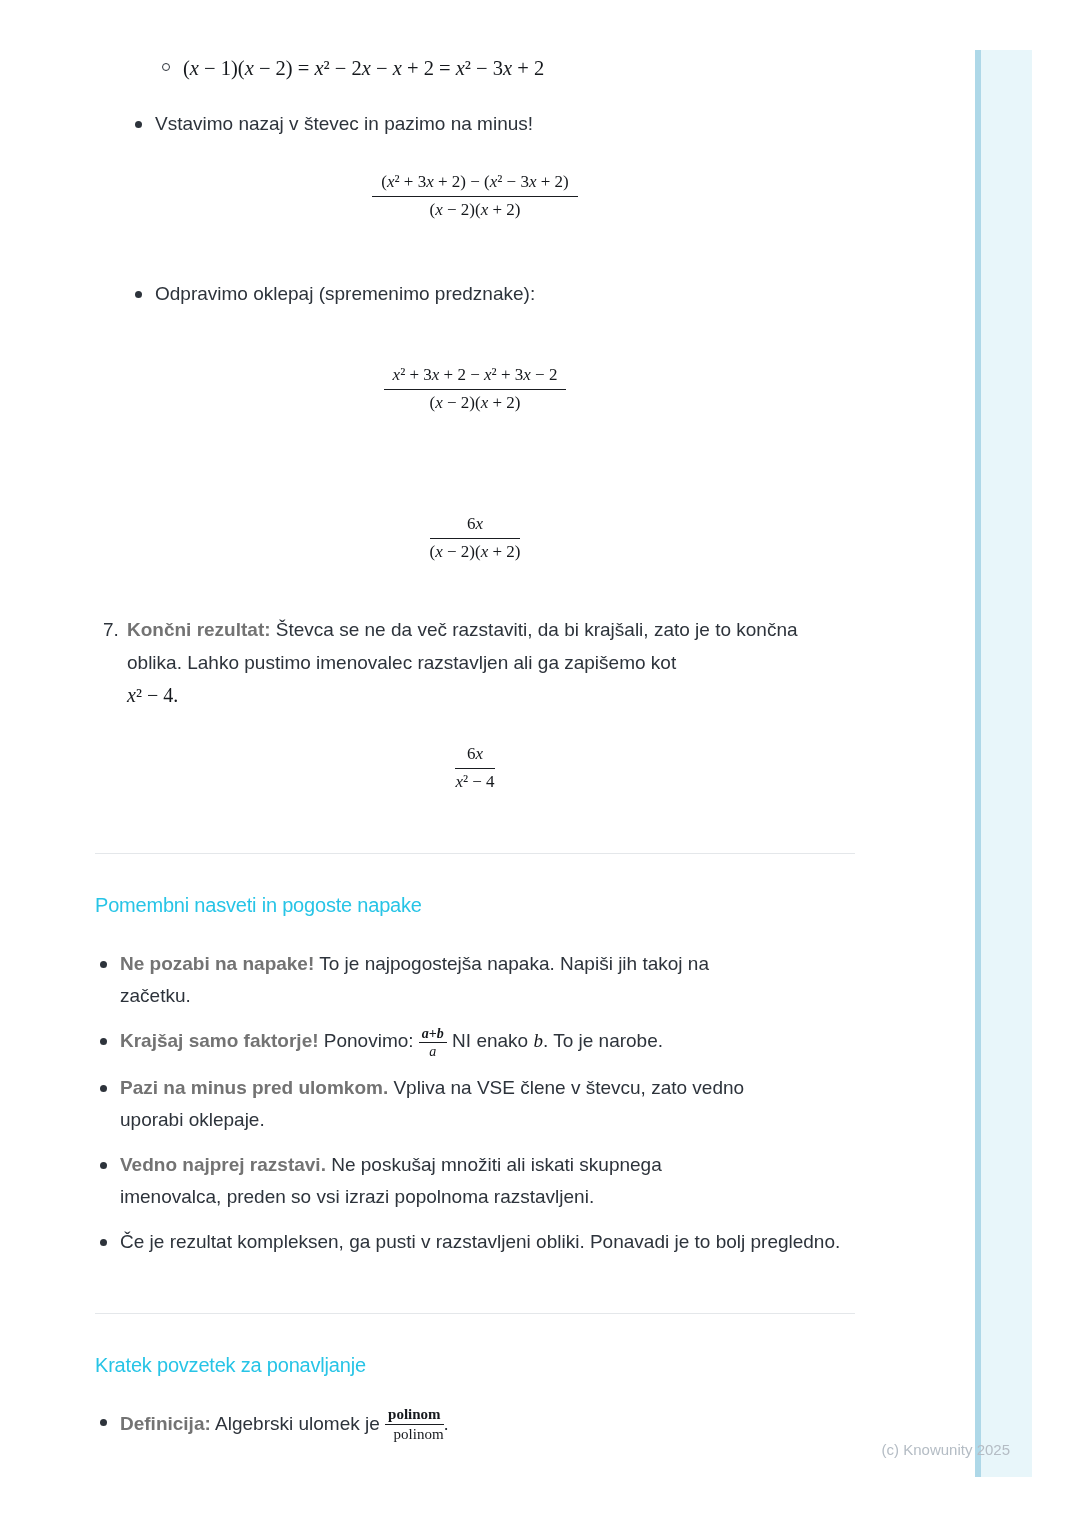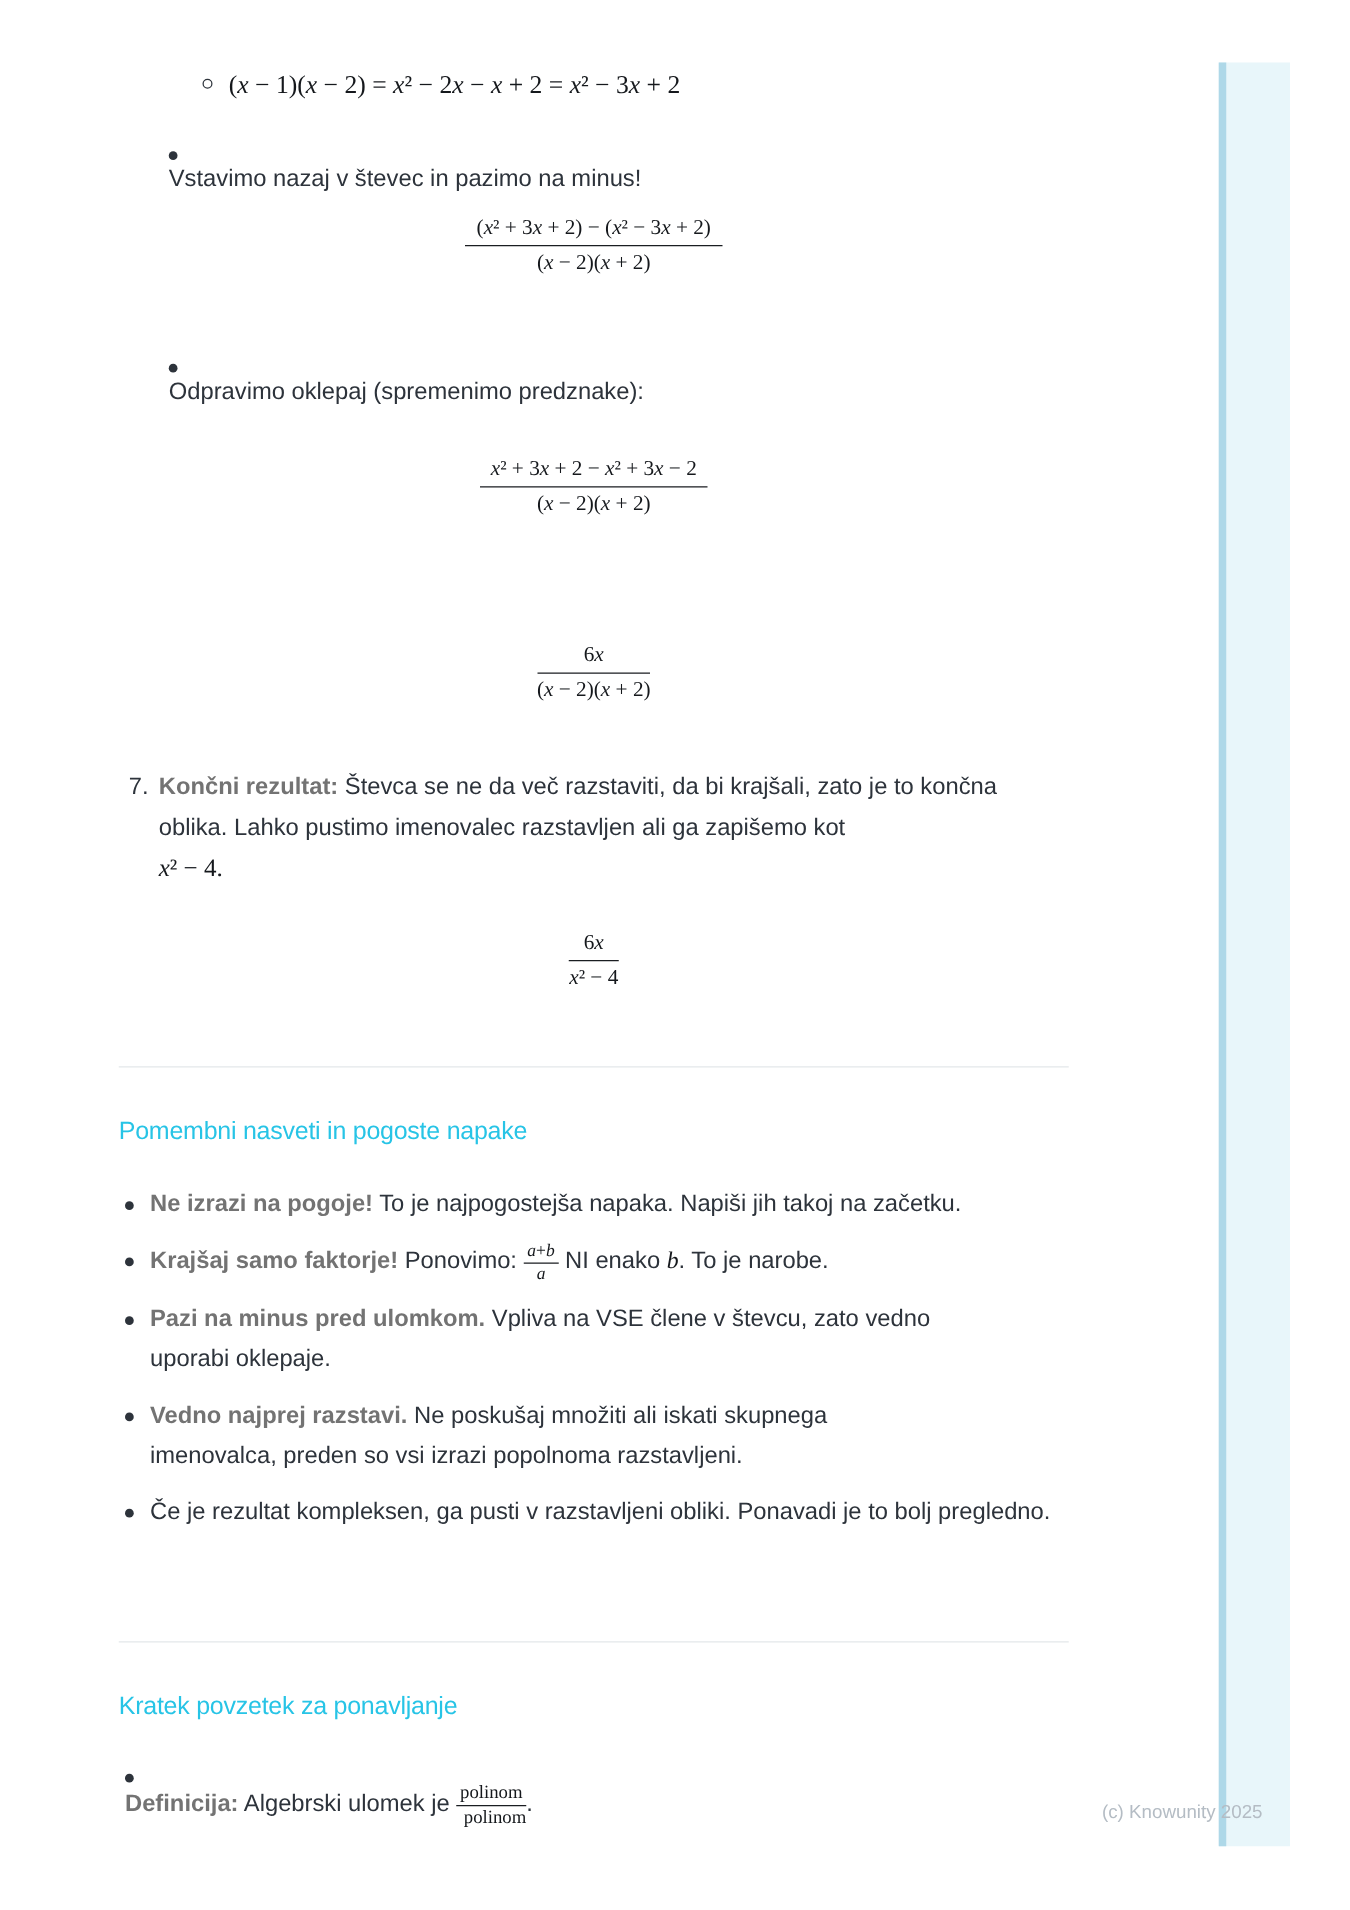--- a/index.html
+++ b/index.html
@@ -22,25 +22,25 @@
 
   
   .frac-wrap { left:95px; width:760px; text-align:center; }
   .frac { display:inline-block; text-align:center; font-size:17px; line-height:1.22; }
   .frac .num { display:block; border-bottom:1.5px solid #1a1d21; padding:0 9px 3px; }
   .frac .den { display:block; padding-top:3px; }
 
   
   .ifrac { display:inline-block; text-align:center; vertical-align:-9px;
            font-family:"Liberation Serif", serif; font-size:14px; line-height:1.1; color:#15181c; }
-  .ifrac .inum { display:block; border-bottom:1px solid #1a1d21; padding:0 3px 1px; }
+  .ifrac .inum { display:block; border-bottom:1px solid #1a1d21; padding:0 3px 1px;font-weight:bold; }
   .ifrac .iden { display:block; padding-top:1px; }
 
   
-  .bullet-line { display:flex; align-items:flex-start; font-size:19px; line-height:32px;flex-direction:column; }
+  .bullet-line { display:flex; align-items:flex-start; font-size:19px; line-height:32px; }
   .dot { flex:0 0 auto; width:7px; height:7px; border-radius:50%; background:#2d333b; margin:13px 13px 0 0; }
   .circ { flex:0 0 auto; width:8px; height:8px; border-radius:50%; border:1.5px solid #2d333b; margin:10px 13px 0 0; }
   .sub-math { display:flex; align-items:flex-start; font-size:20.5px; line-height:30px; }
 
   .item7 { display:flex; align-items:flex-start; font-size:19px; line-height:32.5px; }
   .item7 .num7 { flex:0 0 24px; }
   .item7 .body7 { max-width:720px; }
   .item7 .math { font-size:20px; }
 
   .divider { height:1px; background:#e4e7ea; width:760px; left:95px; }
@@ -112,21 +112,21 @@
     </span>
   </div>
 
   <div class="abs divider" style="top:853px;"></div>
 
   <h2 class="abs section-title" style="top:888px; left:95px; color:#27c4e6;">Pomembni nasveti in pogoste napake</h2>
 
   <ul class="abs tips" style="top:948px; left:100px; width:760px;">
     <li>
       <span class="dot"></span>
-      <span class="txt w650"><b>Ne izrazi na pogoje!</b><span> To je najpogostejša napaka. Napiši jih takoj na začetku.</span></span>
+      <span class="txt w650"><b>Ne pozabi na napake!</b><span> To je najpogostejša napaka. Napiši jih takoj na začetku.</span></span>
     </li>
     <li>
       <span class="dot"></span>
       <span class="txt w740"><b>Krajšaj samo faktorje!</b><span> Ponovimo: </span><span class="ifrac"><span class="inum"><i>a</i>+<i>b</i></span><span class="iden"><i>a</i></span></span><span> NI enako </span><span class="math"><i>b</i></span><span>. To je narobe.</span></span>
     </li>
     <li>
       <span class="dot"></span>
       <span class="txt w660"><b>Pazi na minus pred ulomkom.</b><span> Vpliva na VSE člene v števcu, zato vedno uporabi oklepaje.</span></span>
     </li>
     <li>

